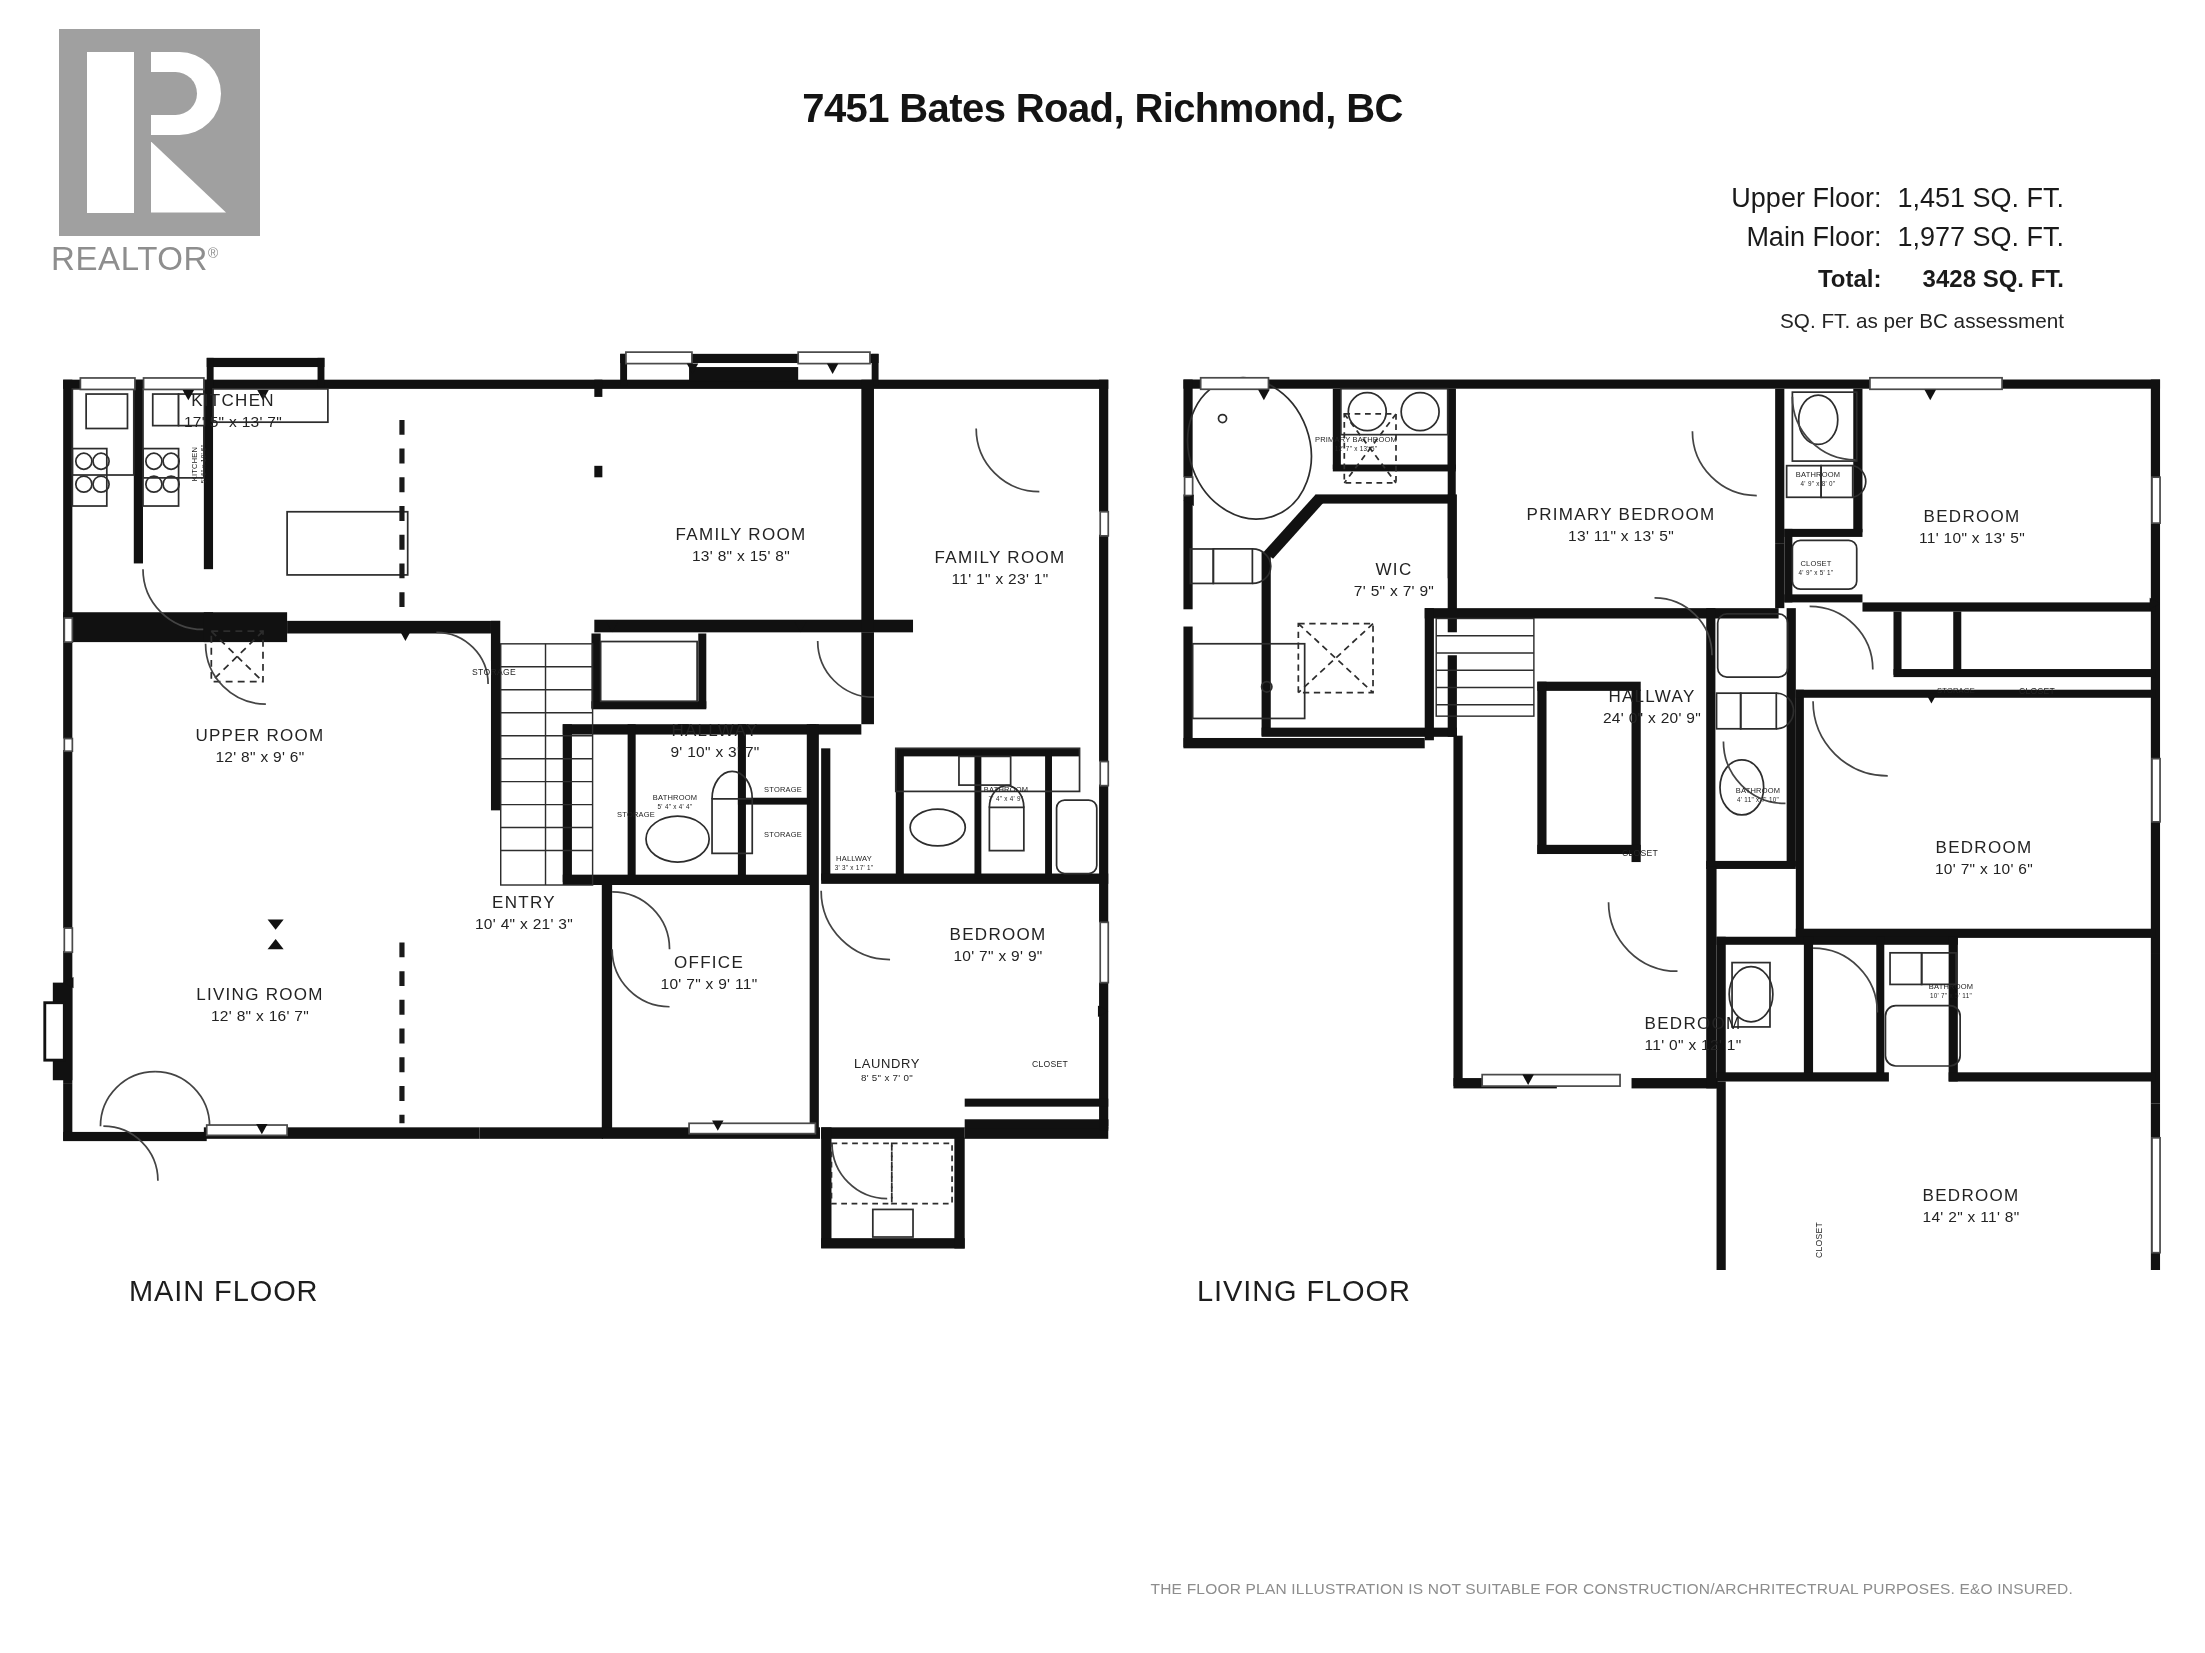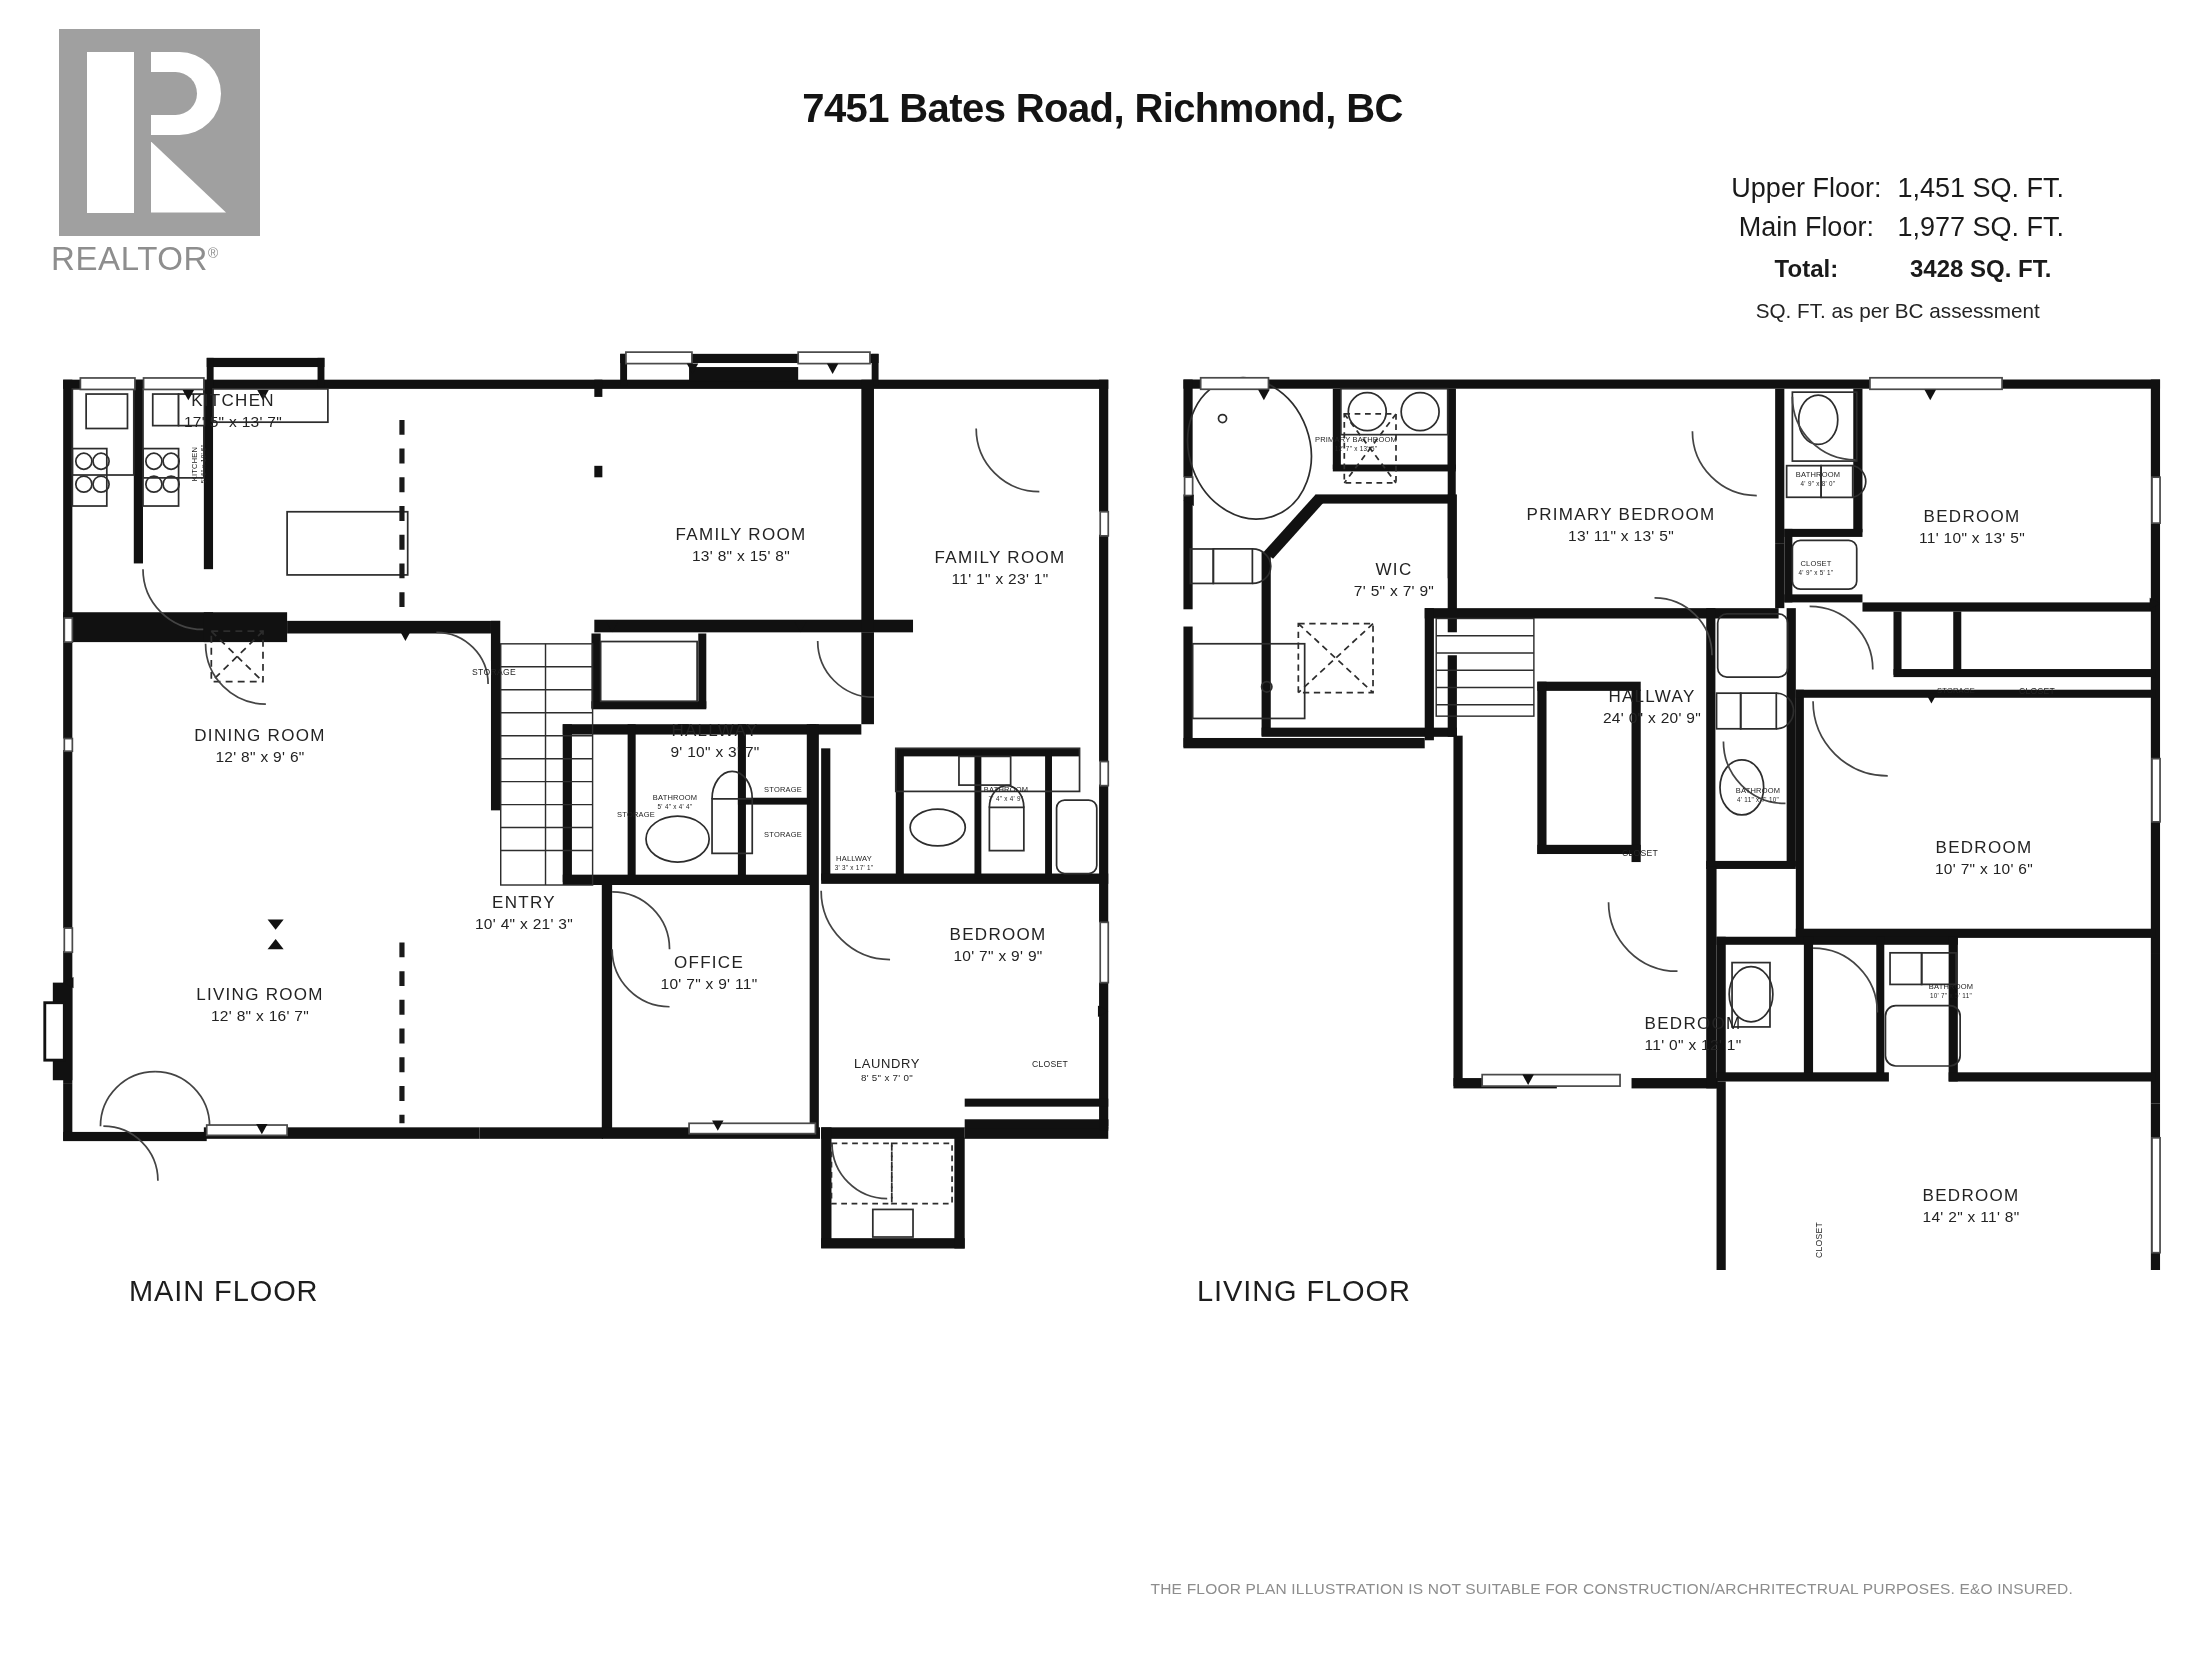--- a/index.html
+++ b/index.html
@@ -43,22 +43,22 @@
     font-family:"Liberation Sans", sans-serif; font-weight:400;
   }
   #realtor-reg { font-size:13.8px; vertical-align:super; }
 
   #page-title {
     position:absolute; left:0; top:86px; width:2205px; text-align:center;
     font-size:40px; font-weight:bold; letter-spacing:-0.6px; color:#141414;
   }
 
   #sqft-block {
-    position:absolute; right:141px; top:170px;
-    font-size:27px; line-height:36px; color:#1a1a1a; text-align:center;
+    position:absolute; right:141px; top:180px;
+    font-size:27px; line-height:36px; color:#1a1a1a; text-align:right;
   }
   #sqft-block table { border-collapse:collapse; }
   #sqft-block td { padding:0 0 3.4px 0; white-space:nowrap; vertical-align:baseline; }
   #sqft-block td.val { padding-left:16px; }
   #sqft-block tr.total td { font-weight:bold; font-size:24px; padding-top:2.3px; }
   #sqft-note { font-size:20.7px; color:#242424; margin-top:2.3px; }
 
   
   .plan { position:absolute; }
   #main-plan  { left:0px;   top:322px; width:1114px; height:948px; }
@@ -340,21 +340,21 @@
     </div>
     <div class="rlabel" style="left: 741px; top: 525px;">
       <span class="nm">FAMILY ROOM</span>
       <span class="dim">13' 8" x 15' 8"</span>
     </div>
     <div class="rlabel" style="left: 1000px; top: 548px;">
       <span class="nm">FAMILY ROOM</span>
       <span class="dim">11' 1" x 23' 1"</span>
     </div>
     <div class="rlabel" style="left: 260px; top: 726px;">
-      <span class="nm">DINING ROOM</span>
+      <span class="nm">UPPER ROOM</span>
       <span class="dim">12' 8" x 9' 6"</span>
     </div>
     <div class="rlabel" style="left: 715px; top: 721px;">
       <span class="nm">HALLWAY</span>
       <span class="dim">9' 10" x 3' 7"</span>
     </div>
     <div class="rlabel xs" style="left: 494px; top: 668px;">
       <span class="nm">STORAGE</span>
     </div>
     <div class="rlabel tiny" style="left: 675px; top: 794px;">

